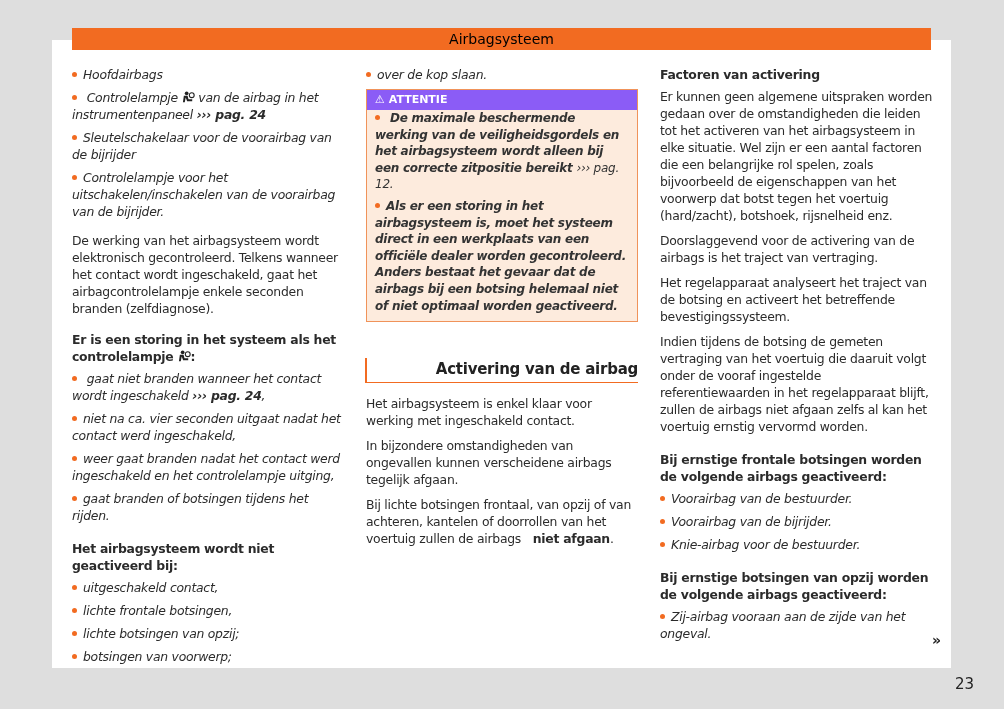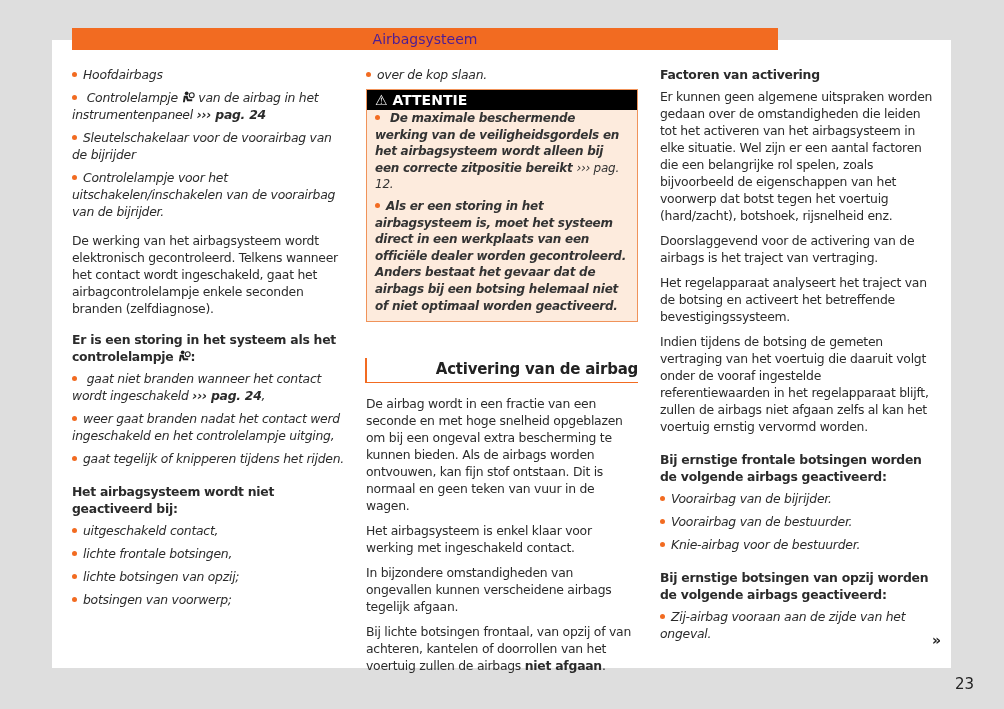--- a/index.html
+++ b/index.html
@@ -4,42 +4,42 @@
 <style>
   html, body { margin:0; padding:0; }
   body {
     width:1004px; height:709px; background:#dedede; position:relative; overflow:hidden;
     font-family: "DejaVu Sans", sans-serif; color:#2b2b2b;
   }
   .page {
     position:absolute; left:52px; top:40px; width:899px; height:628px; background:#ffffff;
   }
   .header-bar {
-    position:absolute; left:72px; top:28px; width:706px; height:22px; background:#f26b21;
-    color:#4c1d95; font-size:14px; text-align:center; line-height:22px;
+    position:absolute; left:72px; top:28px; width:859px; height:22px; background:#f26b21;
+    color:#000000; font-size:14px; text-align:center; line-height:22px;
   }
   .col { position:absolute; top:66px; font-size:12.4px; line-height:17px; letter-spacing:-0.25px; }
   .col1 { left:72px; width:276px; }
   .col2 { left:366px; width:272px; }
   .col3 { left:660px; width:274px; }
   .p { margin:0 0 6px 0;font-style:italic; }
   .para { margin:0 0 8px 0; }
   .bullet::before {
     content:""; display:inline-block; width:5px; height:5px; border-radius:50%;
     background:#f26b21; margin-right:6px; vertical-align:2px;
   }
-  .bold { font-weight:bold; }
+  .bold { font-weight:bold;margin-left:8px; }
   .h4 { font-weight:bold; margin:0 0 5px 0; }
   .ref { font-weight:bold; }
   .icon-airbag { display:inline-block; width:13px; height:13px; vertical-align:-2px; }
   .warn {
     border:1.5px solid #f0935a; background:#fdebdd; margin:6px 0 0 0;
   }
   .warn-head {
-    background:#000000; color:#fff; font-weight:bold; font-size:14px; line-height:20px;
+    background:#8b5cf6; color:#fff; font-weight:bold; font-size:11px; line-height:20px;
     padding:0 0 0 8px; letter-spacing:0;
   }
   .warn-body { padding:0 6px 2px 8px; font-weight:bold; font-size:12px; line-height:16.6px; color:#333; }
   .warn-body .p { margin:0 0 5px 0; }
   .warn-body .ref-normal { font-weight:normal; }
   .section-title {
     margin:36px 0 12px 0; padding:2px 0 4px 8px; border-left:2px solid #f26b21;
     border-bottom:1.5px solid #f26b21; font-weight:bold; font-size:15px; line-height:18px; color:#222;
     margin-left:-1px;
     text-align:right;
@@ -79,22 +79,23 @@
     <svg class="icon-airbag" viewBox="0 0 14 14">
       <circle cx="5" cy="2.5" r="2" fill="#222"></circle>
       <path d="M2 5 L6 5 L7 9 L11 9 L11 11 L5.5 11 L4 7 L3 12 L1 12 Z" fill="#222"></path>
       <circle cx="10.5" cy="4.5" r="2.6" fill="none" stroke="#222" stroke-width="1.2"></circle>
     </svg><span>:</span>
   </div>
   <div class="p bullet">
     <span>gaat niet branden wanneer het contact wordt ingeschakeld</span>
     <span class="ref">››› pag. 24</span><span>,</span>
   </div>
+  <div class="p bullet">niet na ca. vier seconden uitgaat nadat het contact werd ingeschakeld,</div>
   <div class="p bullet">weer gaat branden nadat het contact werd ingeschakeld en het controlelampje uitging,</div>
-  <div class="p bullet">gaat tegelijk of knipperen tijdens het rijden.</div>
+  <div class="p bullet">gaat branden of botsingen tijdens het rijden.</div>
   <div style="height:10px"></div>
   <div class="h4">Het airbagsysteem wordt niet geactiveerd bij:</div>
   <div class="p bullet">uitgeschakeld contact,</div>
   <div class="p bullet">lichte frontale botsingen,</div>
   <div class="p bullet">lichte botsingen van opzij;</div>
   <div class="p bullet">botsingen van voorwerp;</div>
 </div>
 
 <div class="col col2">
   <div class="p bullet">over de kop slaan.</div>
@@ -105,39 +106,38 @@
     </div>
     <div class="warn-body">
       <div class="p bullet">
         <span>De maximale beschermende werking van de veiligheidsgordels en het airbagsysteem wordt alleen bij een correcte zitpositie bereikt</span>
         <span class="ref-normal">››› pag. 12.</span>
       </div>
       <div class="p bullet">Als er een storing in het airbagsysteem is, moet het systeem direct in een werkplaats van een officiële dealer worden gecontroleerd. Anders bestaat het gevaar dat de airbags bij een botsing helemaal niet of niet optimaal worden geactiveerd.</div>
     </div>
   </div>
   <div class="section-title">Activering van de airbag</div>
-  <div class="para">De airbag wordt in een fractie van een seconde en met hoge snelheid opgeblazen om bij een ongeval extra bescherming te kunnen bieden. Als de airbags worden ontvouwen, kan fijn stof ontstaan. Dit is normaal en geen teken van vuur in de wagen.</div>
   <div class="para">Het airbagsysteem is enkel klaar voor werking met ingeschakeld contact.</div>
   <div class="para">In bijzondere omstandigheden van ongevallen kunnen verscheidene airbags tegelijk afgaan.</div>
   <div class="para">
     <span>Bij lichte botsingen frontaal, van opzij of van achteren, kantelen of doorrollen van het voertuig zullen de airbags</span>
     <span class="bold">niet afgaan</span><span>.</span>
   </div>
 </div>
 
 <div class="col col3">
   <div class="h4">Factoren van activering</div>
   <div class="para">Er kunnen geen algemene uitspraken worden gedaan over de omstandigheden die leiden tot het activeren van het airbagsysteem in elke situatie. Wel zijn er een aantal factoren die een belangrijke rol spelen, zoals bijvoorbeeld de eigenschappen van het voorwerp dat botst tegen het voertuig (hard/zacht), botshoek, rijsnelheid enz.</div>
   <div class="para">Doorslaggevend voor de activering van de airbags is het traject van vertraging.</div>
   <div class="para">Het regelapparaat analyseert het traject van de botsing en activeert het betreffende bevestigingssysteem.</div>
   <div class="para">Indien tijdens de botsing de gemeten vertraging van het voertuig die daaruit volgt onder de vooraf ingestelde referentiewaarden in het regelapparaat blijft, zullen de airbags niet afgaan zelfs al kan het voertuig ernstig vervormd worden.</div>
   <div style="height:8px"></div>
   <div class="h4">Bij ernstige frontale botsingen worden de volgende airbags geactiveerd:</div>
+  <div class="p bullet">Voorairbag van de bestuurder.</div>
   <div class="p bullet">Voorairbag van de bijrijder.</div>
-  <div class="p bullet">Voorairbag van de bestuurder.</div>
   <div class="p bullet">Knie-airbag voor de bestuurder.</div>
   <div style="height:10px"></div>
   <div class="h4">Bij ernstige botsingen van opzij worden de volgende airbags geactiveerd:</div>
   <div class="p bullet">Zij-airbag vooraan aan de zijde van het ongeval.</div>
 </div>
 
 <div class="continue">»</div>
 <div class="pagenum">23</div>
 
 </body></html>

